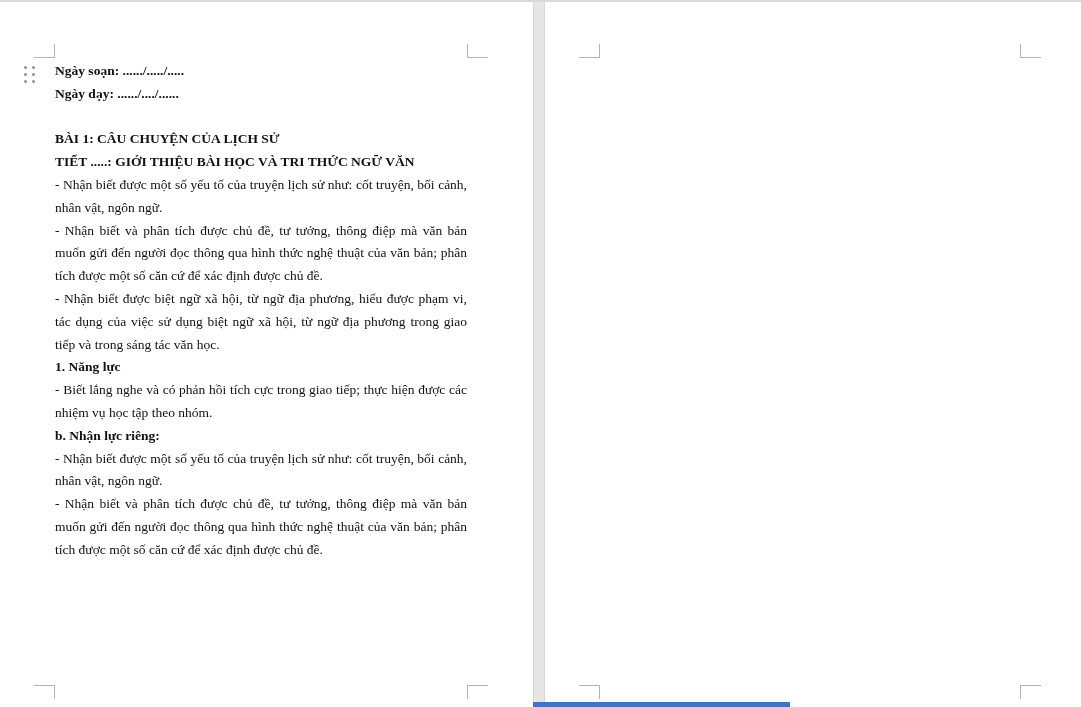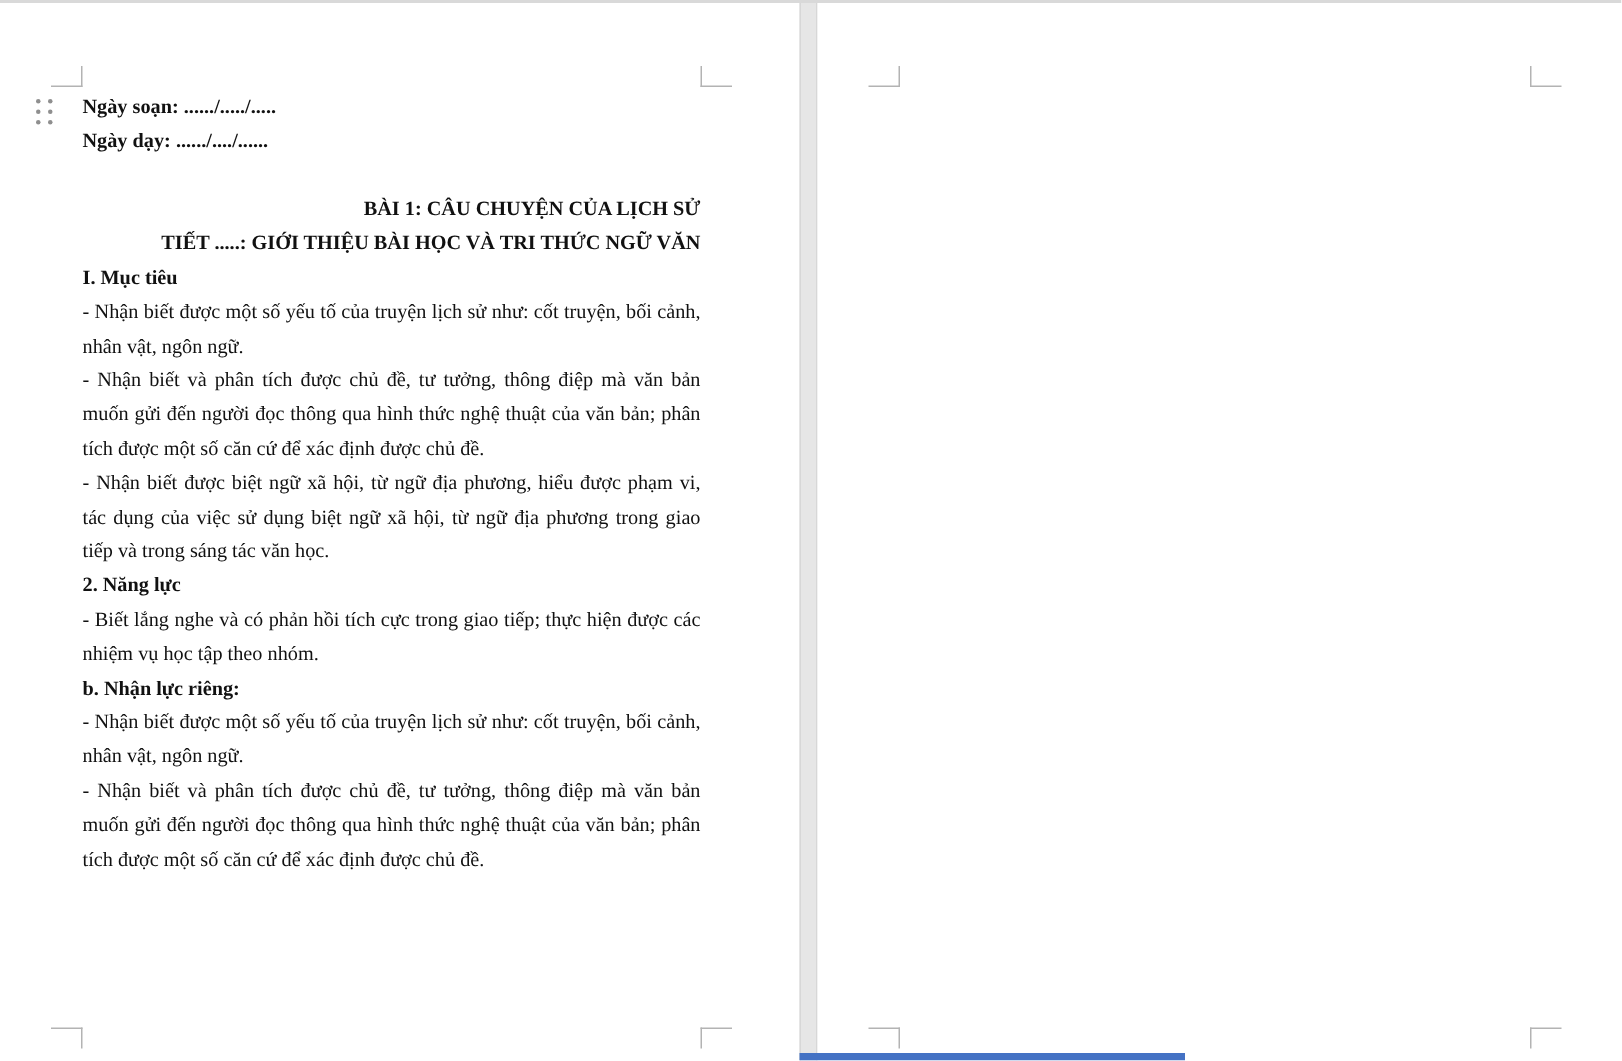--- a/index.html
+++ b/index.html
@@ -14,21 +14,21 @@
   #page-2{left:545px;width:536px;}
   .page-gap{
     position:absolute;left:533px;top:0;width:12px;height:707px;
     background:#e6e6e6;border-left:1px solid #d7d7d7;border-right:1px solid #d7d7d7;
     box-sizing:border-box;
   }
   .top-strip{position:absolute;left:0;top:0;width:1081px;height:2px;background:#d9d9d9;z-index:5;}
   .text-area{position:absolute;font-size:13.5px;line-height:22.8px;}
   #page1-text{left:55px;top:60px;width:412px;}
   .para{margin:0;min-height:22.8px;text-align:left;}
-  .para.center{text-align:right;}
+  .para.center{text-align:left;}
   .para.justify{text-align:justify;}
   .para b{font-weight:bold;}
   
   .crop{position:absolute;width:20px;height:13px;border:0 solid #b3b3b3;}
   .crop.tl{border-right-width:1px;border-bottom-width:1px;}
   .crop.tr{border-left-width:1px;border-bottom-width:1px;}
   .crop.bl{border-right-width:1px;border-top-width:1px;}
   .crop.br{border-left-width:1px;border-top-width:1px;}
   
   .drag-handle{
@@ -42,25 +42,24 @@
 </head>
 <body>
 
 <div class="page" id="page-1">
   <div class="text-area" id="page1-text">
       <p class="para left"><b>Ngày soạn: ....../...../.....</b></p>
       <p class="para left"><b>Ngày dạy: ....../..../......</b></p>
       <p class="para left">&nbsp;</p>
       <p class="para center"><b>BÀI 1: CÂU CHUYỆN CỦA LỊCH SỬ</b></p>
       <p class="para center"><b>TIẾT .....: GIỚI THIỆU BÀI HỌC VÀ TRI THỨC NGỮ VĂN</b></p>
-      <p class="para left"><b>I. Mục tiêu</b></p>
       <p class="para justify"><span>- Nhận biết được một số yếu tố của truyện lịch sử như: cốt truyện, bối cảnh, nhân vật, ngôn ngữ.</span></p>
       <p class="para justify"><span>- Nhận biết và phân tích được chủ đề, tư tưởng, thông điệp mà văn bản muốn gửi đến người đọc thông qua hình thức nghệ thuật của văn bản; phân tích được một số căn cứ để xác định được chủ đề.</span></p>
       <p class="para justify"><span>- Nhận biết được biệt ngữ xã hội, từ ngữ địa phương, hiểu được phạm vi, tác dụng của việc sử dụng biệt ngữ xã hội, từ ngữ địa phương trong giao tiếp và trong sáng tác văn học.</span></p>
-      <p class="para left"><b>2. Năng lực</b></p>
+      <p class="para left"><b>1. Năng lực</b></p>
       <p class="para justify"><span>- Biết lắng nghe và có phản hồi tích cực trong giao tiếp; thực hiện được các nhiệm vụ học tập theo nhóm.</span></p>
       <p class="para left"><b>b. Nhận lực riêng:</b></p>
       <p class="para justify"><span>- Nhận biết được một số yếu tố của truyện lịch sử như: cốt truyện, bối cảnh, nhân vật, ngôn ngữ.</span></p>
       <p class="para justify"><span>- Nhận biết và phân tích được chủ đề, tư tưởng, thông điệp mà văn bản muốn gửi đến người đọc thông qua hình thức nghệ thuật của văn bản; phân tích được một số căn cứ để xác định được chủ đề.</span></p>
     </div>
 </div>
 
 <div class="page-gap"></div>
 
 <div class="page" id="page-2">

